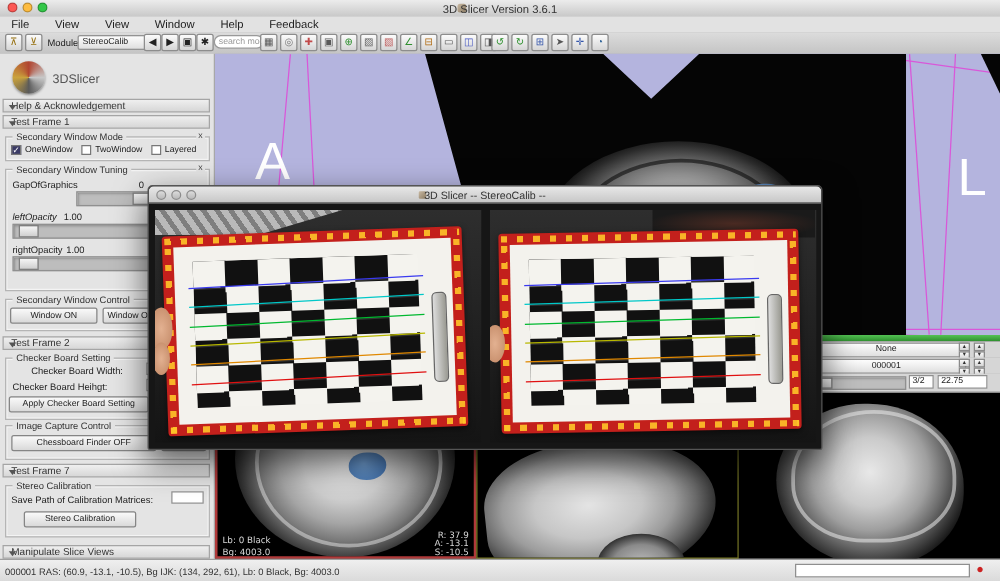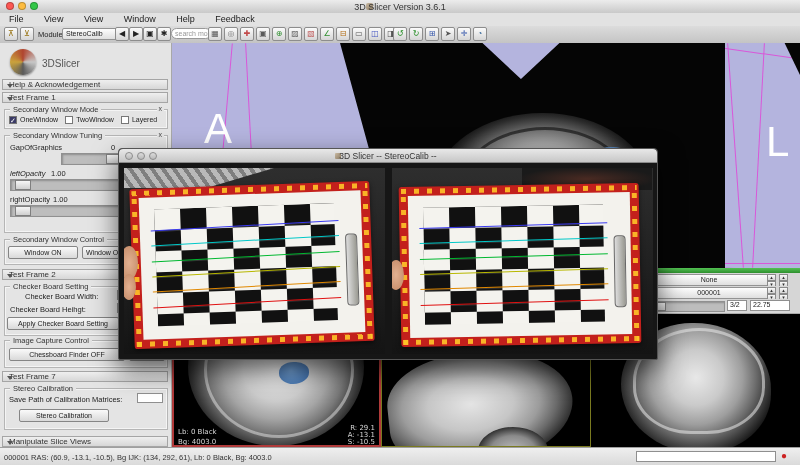--- a/index.html
+++ b/index.html
@@ -150,21 +150,21 @@
   <div class="abs sliceview" style="left:172px;width:209px;border:2px solid #b03a3a;">
     <div class="abs" style="left:14px;top:18px;width:176px;height:158px;
          background:radial-gradient(ellipse at 50% 52%,#e9e9e9 0%,#cdcdcd 26%,#a5a5a5 42%,#787878 54%,#3a3a3a 66%,#050505 77%);
          border-radius:50%;"></div>
     <div class="abs" style="left:30px;top:32px;width:144px;height:130px;border-radius:50%;
          border:3px solid rgba(230,230,230,.5);"></div>
     <div class="abs" style="left:105px;top:92px;width:30px;height:22px;
          background:radial-gradient(circle at 40% 40%,#6f9ed2,#3a69a5);border-radius:50% 45% 55% 50%;"></div>
     <div class="abs slicetxt" style="left:4px;top:158px;">Lb: 0 Black</div>
     <div class="abs slicetxt" style="left:4px;top:168px;">Bg: 4003.0</div>
-    <div class="abs slicetxt" style="right:4px;top:154px;text-align:right;">R: 29.1</div>
+    <div class="abs slicetxt" style="right:4px;top:154px;text-align:right;">R: 37.9</div>
     <div class="abs slicetxt" style="right:4px;top:161px;text-align:right;">A: -13.1</div>
     <div class="abs slicetxt" style="right:4px;top:168px;text-align:right;">S: -10.5</div>
   </div>
 
   <div class="abs sliceview" style="left:381px;width:210px;border:1px solid #7a7a20;">
     <div class="abs" style="left:6px;top:84px;width:185px;height:112px;
          background:radial-gradient(ellipse at 45% 45%,#e4e4e4 0%,#c6c6c6 30%,#9c9c9c 48%,#6a6a6a 60%,#2e2e2e 72%,#050505 82%);
          border-radius:46% 54% 58% 42%;transform:rotate(-6deg);"></div>
     <div class="abs" style="left:96px;top:158px;width:70px;height:48px;
          background:radial-gradient(ellipse,#bdbdbd 0%,#8a8a8a 45%,#333 70%,transparent 80%);

